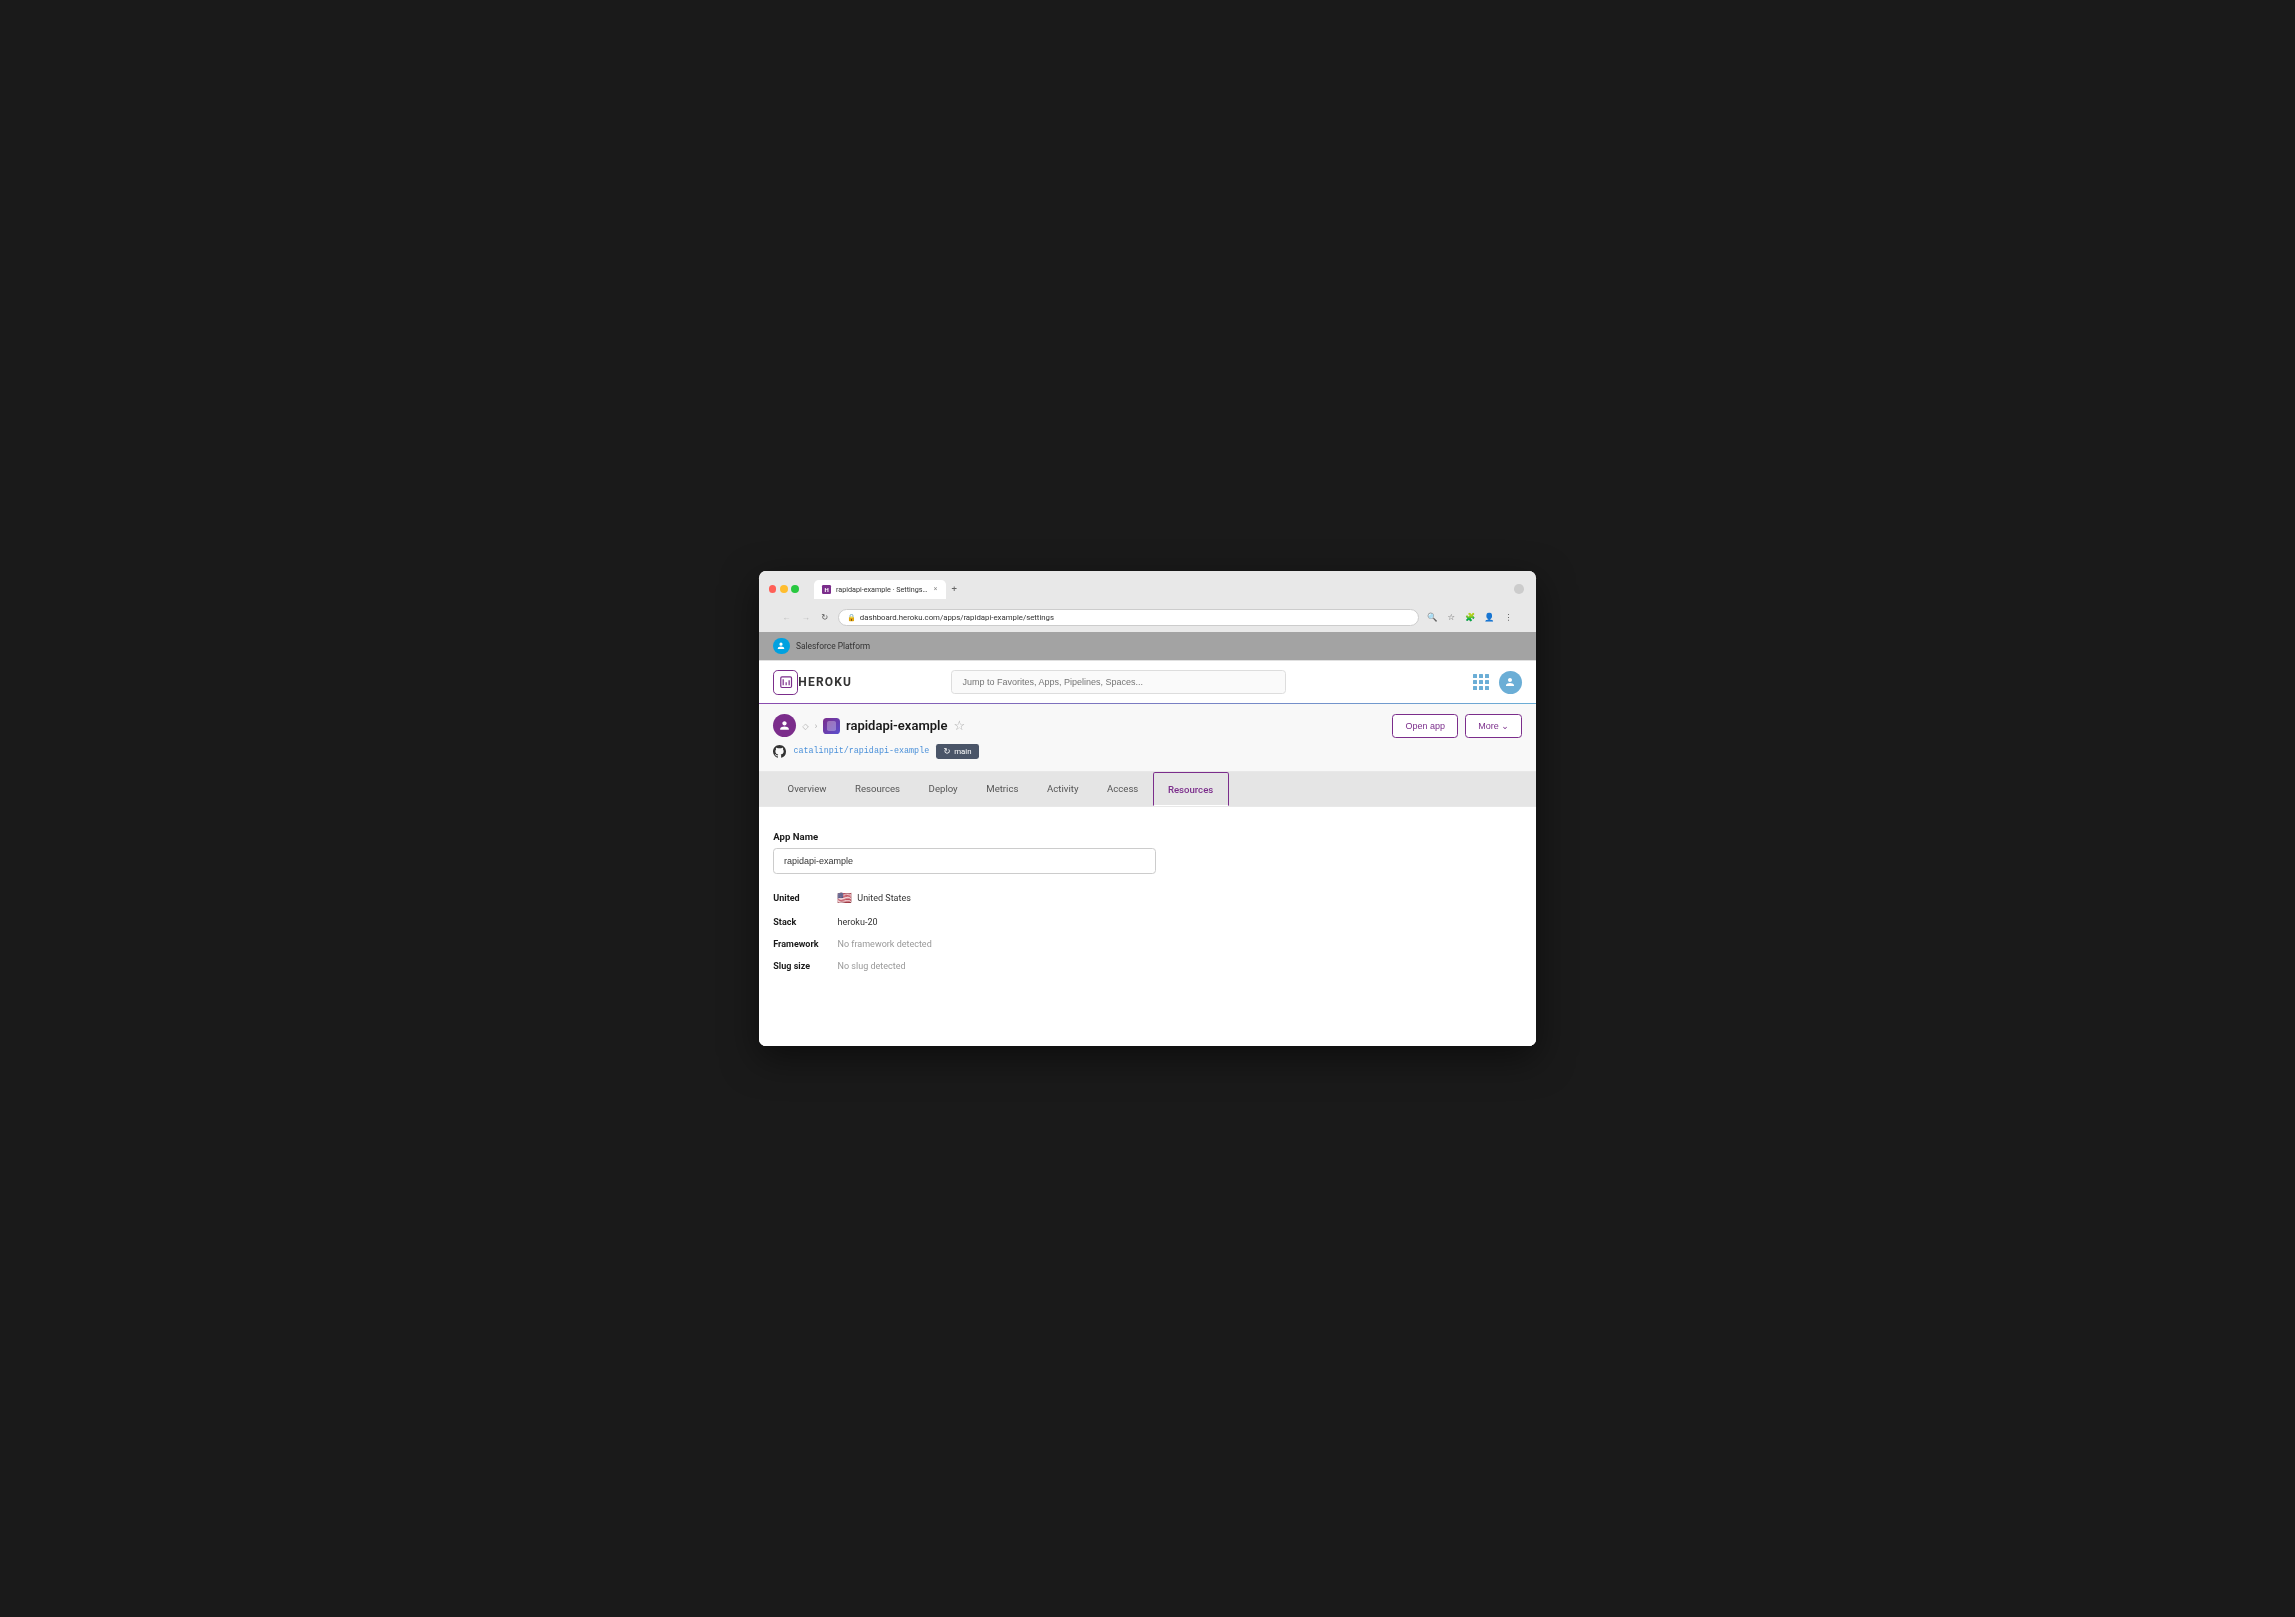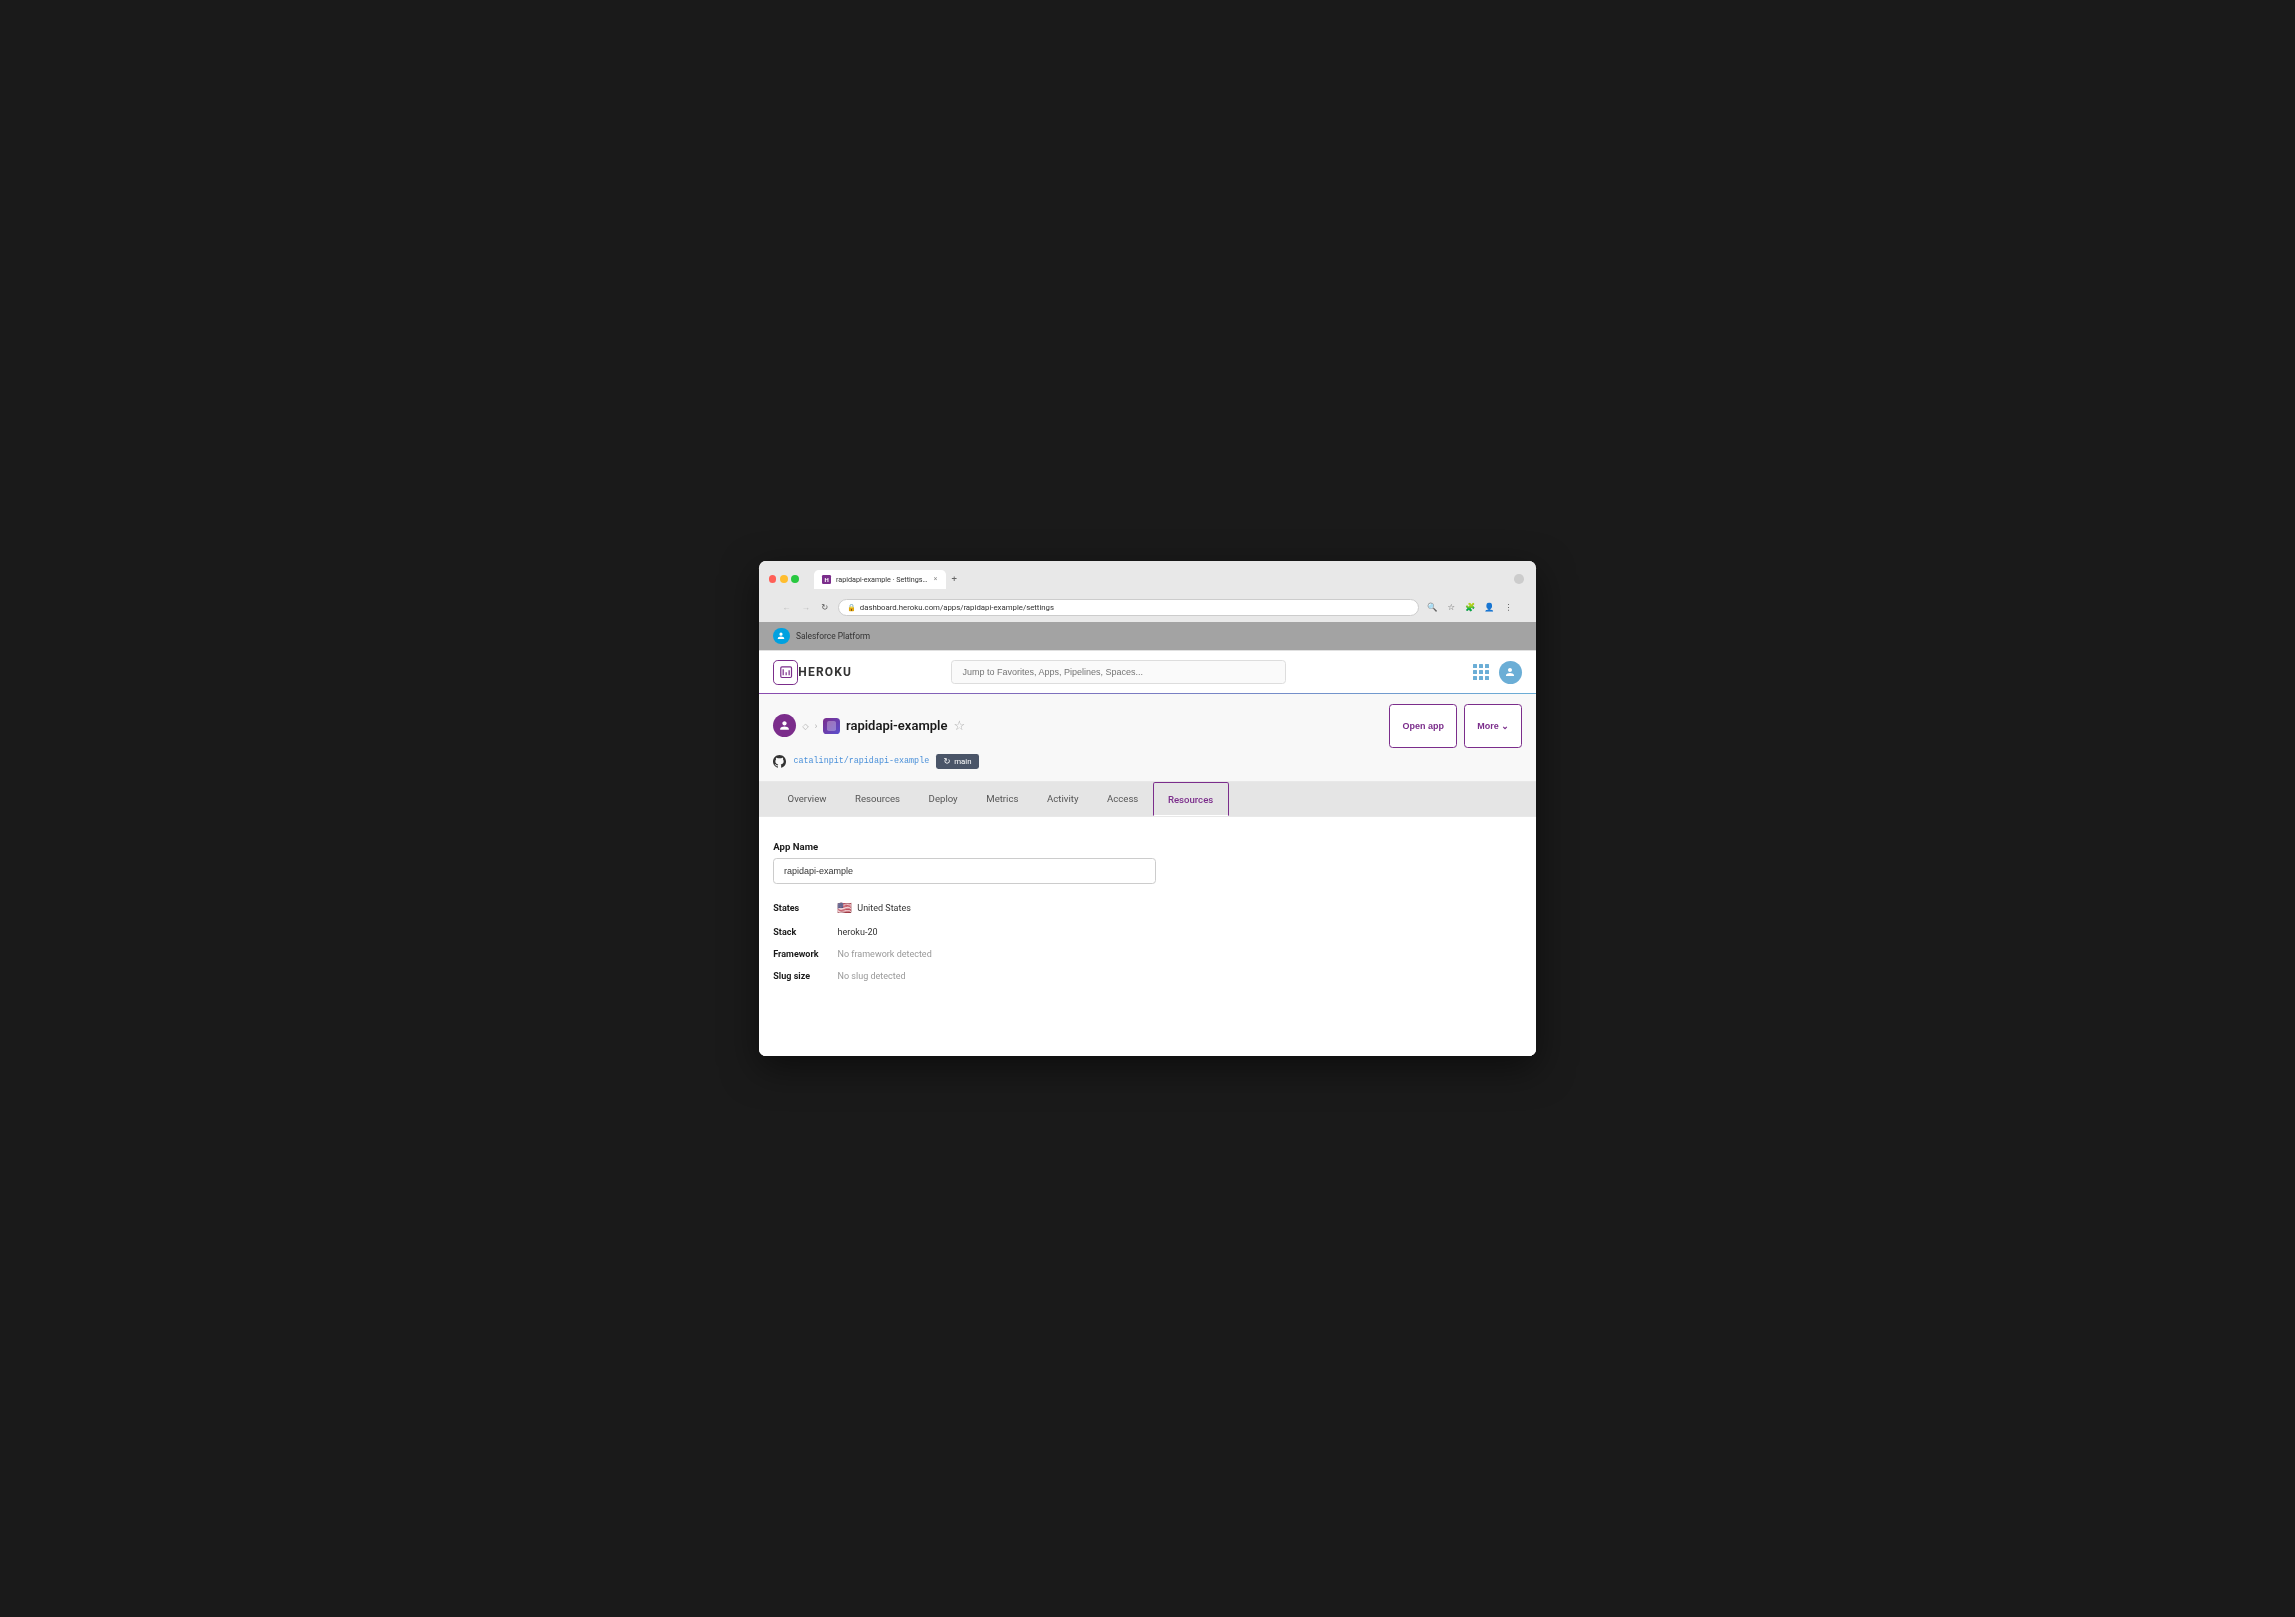--- a/index.html
+++ b/index.html
@@ -313,27 +313,27 @@
       font-size: 13px;
       font-weight: 600;
       color: #1a1a1a;
     }
     .breadcrumb-actions {
       margin-left: auto;
       display: flex;
       gap: 7.2px;
     }
     .btn-outline {
-      padding: 16px 12px;
+      padding: 6px 12px;
       border: 1.2px solid #7b2d8b;
       border-radius: 3.6px;
       background: white;
       color: #7b2d8b;
       font-size: 9px;
-      font-weight: 700;
+      font-weight: 400;
       cursor: pointer;
     }
     .star-btn {
       background: none;
       border: none;
       font-size: 13px;
       color: #aaa;
       cursor: pointer;
       margin-right: 4.8px;
     }
@@ -591,21 +591,21 @@
       <a class="nav-tab active">Resources</a>
     </div>
 
     <div class="main-content">
       <div class="section-body">
         <div class="form-group">
           <label class="form-label">App Name</label>
           <input class="form-input" type="text" value="rapidapi-example" style="">
         </div>
         <div class="info-grid">
-          <span class="info-label">States</span>
+          <span class="info-label">United</span>
           <div class="info-value">
             <span class="flag-icon">🇺🇸</span>
             <span>United States</span>
           </div>
           <span class="info-label">Stack</span>
           <div class="info-value">
             <span>heroku-20</span>
           </div>
           <span class="info-label">Framework</span>
           <div class="info-value muted">

